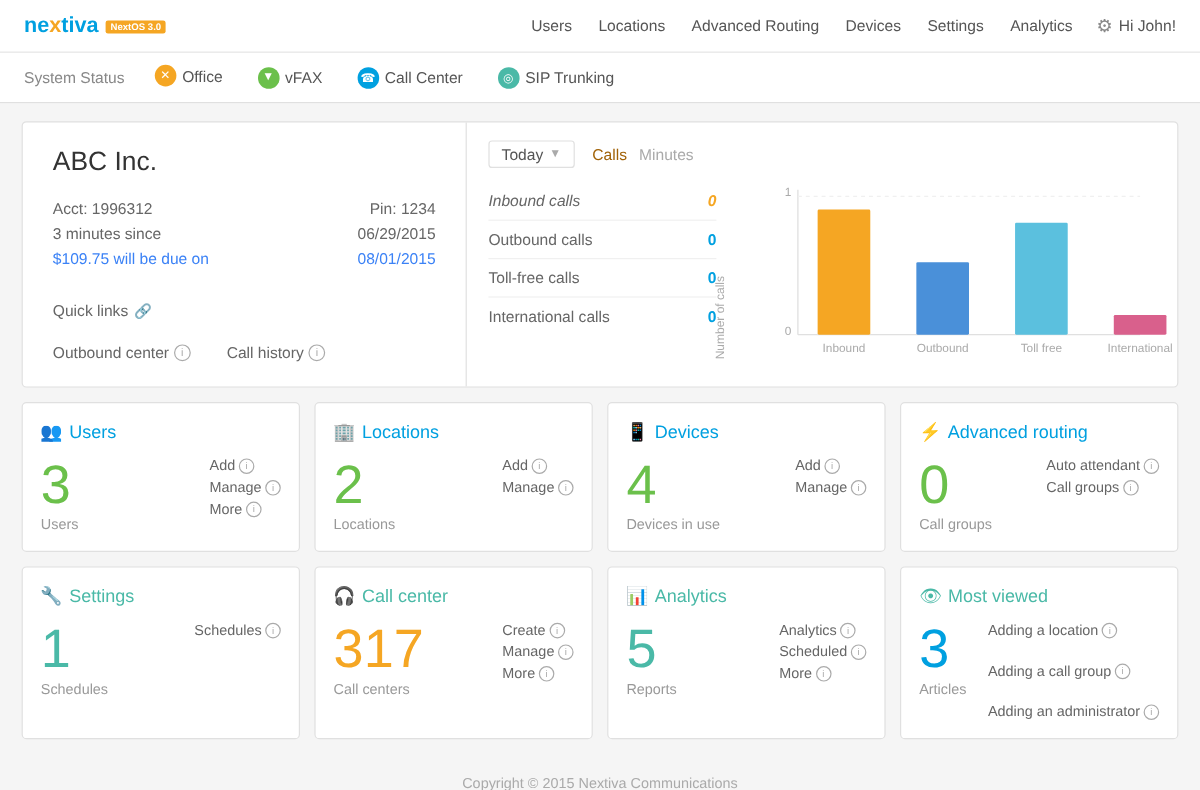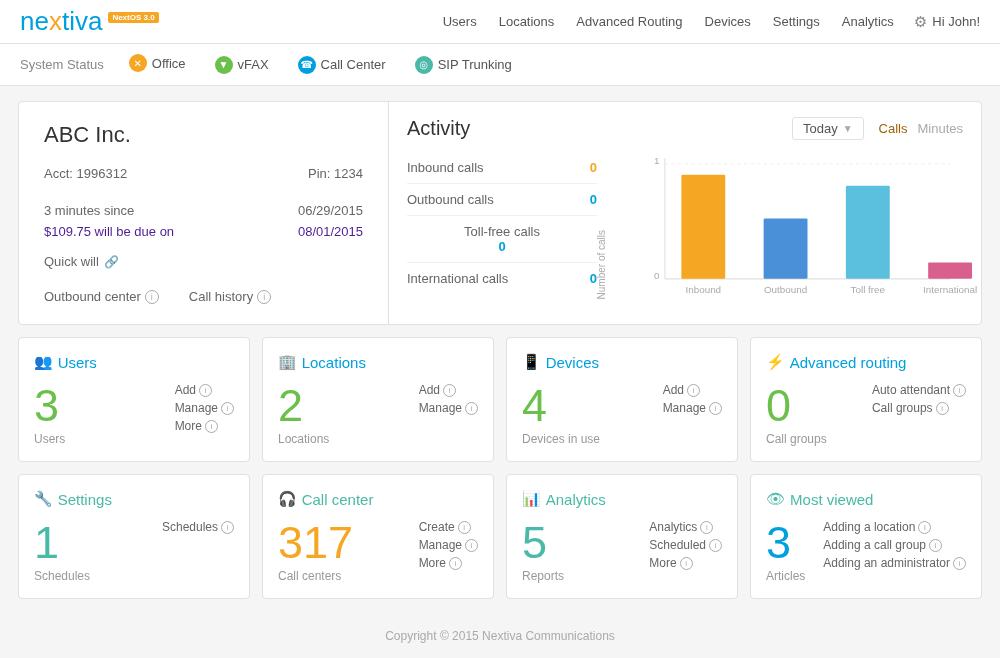--- a/index.html
+++ b/index.html
@@ -3,21 +3,21 @@
   <meta charset="utf-8">
   <style>
     * { box-sizing: border-box; margin: 0; padding: 0; }
     body { font-family: 'Segoe UI', Arial, sans-serif; background: #f5f5f5; font-size: 13px; color: #555; }
   </style>
 </head>
 <body>
 
 <nav style="background:#fff; border-bottom:1px solid #e0e0e0; display:flex; align-items:center; padding:0 20px; height:44px;">
   <div style="display:flex; align-items:center; margin-right:auto; gap:4px;">
-    <span style="font-size:26px; font-weight:normal;">
+    <span style="font-size:18px; font-weight:bold;">
       <span style="color:#00a0e0;">ne</span><span style="color:#f5a623;">x</span><span style="color:#00a0e0;">tiva</span>
     </span>
     <span style="background:#f5a623; color:#fff; font-size:8px; font-weight:bold; padding:1px 4px; border-radius:2px; margin-left:2px; align-self:flex-start; margin-top:6px;">NextOS 3.0</span>
   </div>
   <div style="display:flex; gap:22px; align-items:center;">
     <a style="color:#555; text-decoration:none; font-size:13px;">Users</a>
     <a style="color:#555; text-decoration:none; font-size:13px;">Locations</a>
     <a style="color:#555; text-decoration:none; font-size:13px;">Advanced Routing</a>
     <a style="color:#555; text-decoration:none; font-size:13px;">Devices</a>
     <a style="color:#555; text-decoration:none; font-size:13px;">Settings</a>
@@ -53,75 +53,74 @@
   </div>
 </div>
 
 <div style="padding:15px 18px; max-width:1000px; margin:0 auto;">
 
   <div style="background:#fff; border:1px solid #e0e0e0; border-radius:4px; display:flex; margin-bottom:12px; min-height:220px;">
 
     <div style="flex:0 0 370px; padding:20px 25px; border-right:1px solid #e0e0e0;">
       <div style="font-size:22px; font-weight:300; color:#333; margin-bottom:18px;">ABC Inc.</div>
 
-      <div style="display:flex; justify-content:space-between; margin-bottom:22px; font-size:13px; color:#666;">
+      <div style="display:flex; justify-content:space-between; margin-bottom:6px; font-size:13px; color:#666;">
         <span>Acct: 1996312</span>
         <span>Pin: 1234</span>
       </div>
       <div style="display:flex; justify-content:space-between; margin-bottom:6px; font-size:13px; color:#666;">
         <span>3 minutes since</span>
         <span>06/29/2015</span>
       </div>
-      <div style="display:flex; justify-content:space-between; margin-bottom:15px; font-size:13px; color:#4c1d95;">
+      <div style="display:flex; justify-content:space-between; margin-bottom:28px; font-size:13px; color:#3b82f6;">
         <span>$109.75 will be due on</span>
         <span>08/01/2015</span>
       </div>
 
       <div style="margin-bottom:20px; font-size:13px; color:#666; display:flex; align-items:center; gap:5px; cursor:pointer;">
-        <span>Quick will</span>
+        <span>Quick links</span>
         <span style="font-size:12px;">🔗</span>
       </div>
 
       <div style="display:flex; gap:30px;">
         <div style="color:#666; font-size:13px; display:flex; align-items:center; gap:4px; cursor:pointer;">
           <span>Outbound center</span>
           <span style="width:14px; height:14px; border-radius:50%; border:1px solid #aaa; display:inline-flex; align-items:center; justify-content:center; font-size:9px; color:#aaa;">i</span>
         </div>
         <div style="color:#666; font-size:13px; display:flex; align-items:center; gap:4px; cursor:pointer;">
           <span>Call history</span>
           <span style="width:14px; height:14px; border-radius:50%; border:1px solid #aaa; display:inline-flex; align-items:center; justify-content:center; font-size:9px; color:#aaa;">i</span>
         </div>
       </div>
     </div>
 
     <div style="flex:1; padding:15px 18px;">
       <div style="display:flex; align-items:center; margin-bottom:12px;">
-        <span style="font-size:20px; font-weight:300; color:#333; flex:1;">Activity</span>
         <div style="border:1px solid #e0e0e0; padding:3px 10px; border-radius:3px; font-size:13px; color:#555; display:flex; align-items:center; gap:5px; cursor:pointer; background:#fff;">
           <span>Today</span>
           <span style="font-size:10px; color:#aaa;">▼</span>
         </div>
         <div style="display:flex; gap:10px; margin-left:15px; font-size:13px;">
           <span style="color:#a16207; cursor:pointer;">Calls</span>
           <span style="color:#aaa; cursor:pointer;">Minutes</span>
         </div>
       </div>
 
       <div style="display:flex; gap:15px;">
 
         <div style="flex:0 0 190px;">
-          <div style="display:flex; justify-content:space-between; align-items:center; padding:8px 0; border-bottom:1px solid #f0f0f0; font-size:13px; color:#666;">
+          <div style="display:flex; justify-content:space-between; align-items:center; padding:8px 0; border-bottom:1px solid #f0f0f0; font-size:13px; color:#666;font-style:italic;">
             <span>Inbound calls</span>
             <span style="color:#f5a623; font-weight:bold;">0</span>
           </div>
           <div style="display:flex; justify-content:space-between; align-items:center; padding:8px 0; border-bottom:1px solid #f0f0f0; font-size:13px; color:#666;">
             <span>Outbound calls</span>
             <span style="color:#00a0e0; font-weight:bold;">0</span>
           </div>
-          <div style="display:flex; justify-content:space-between; align-items:center; padding:8px 0; border-bottom:1px solid #f0f0f0; font-size:13px; color:#666;flex-direction:column;">
+          <div style="display:flex; justify-content:space-between; align-items:center; padding:8px 0; border-bottom:1px solid #f0f0f0; font-size:13px; color:#666;">
             <span>Toll-free calls</span>
             <span style="color:#00a0e0; font-weight:bold;">0</span>
           </div>
           <div style="display:flex; justify-content:space-between; align-items:center; padding:8px 0; font-size:13px; color:#666;">
             <span>International calls</span>
             <span style="color:#00a0e0; font-weight:bold;">0</span>
           </div>
         </div>
 
         <div style="flex:1; position:relative; height:155px;">
@@ -328,21 +327,21 @@
     <div style="background:#fff; border:1px solid #e0e0e0; border-radius:4px; padding:15px;">
       <div style="font-size:15px; color:#4ab9a7; display:flex; align-items:center; gap:5px; margin-bottom:12px;">
         <span>👁</span>
         <span>Most viewed</span>
       </div>
       <div style="display:flex; align-items:flex-start; justify-content:space-between;">
         <div>
           <div style="font-size:45px; font-weight:300; line-height:1; color:#00a0e0;">3</div>
           <div style="color:#999; font-size:12px; margin-top:4px;">Articles</div>
         </div>
-        <div style="display:flex; flex-direction:column; gap:4px; text-align:right;">
+        <div style="display:flex; flex-direction:column; gap:20px; text-align:right;">
           <div style="display:flex; align-items:center; gap:3px; font-size:12px; color:#666; cursor:pointer;">
             <span>Adding a location</span>
             <span style="width:13px; height:13px; border-radius:50%; border:1px solid #aaa; display:inline-flex; align-items:center; justify-content:center; font-size:8px; color:#aaa;">i</span>
           </div>
           <div style="display:flex; align-items:center; gap:3px; font-size:12px; color:#666; cursor:pointer;">
             <span>Adding a call group</span>
             <span style="width:13px; height:13px; border-radius:50%; border:1px solid #aaa; display:inline-flex; align-items:center; justify-content:center; font-size:8px; color:#aaa;">i</span>
           </div>
           <div style="display:flex; align-items:center; gap:3px; font-size:12px; color:#666; cursor:pointer;">
             <span>Adding an administrator</span>

